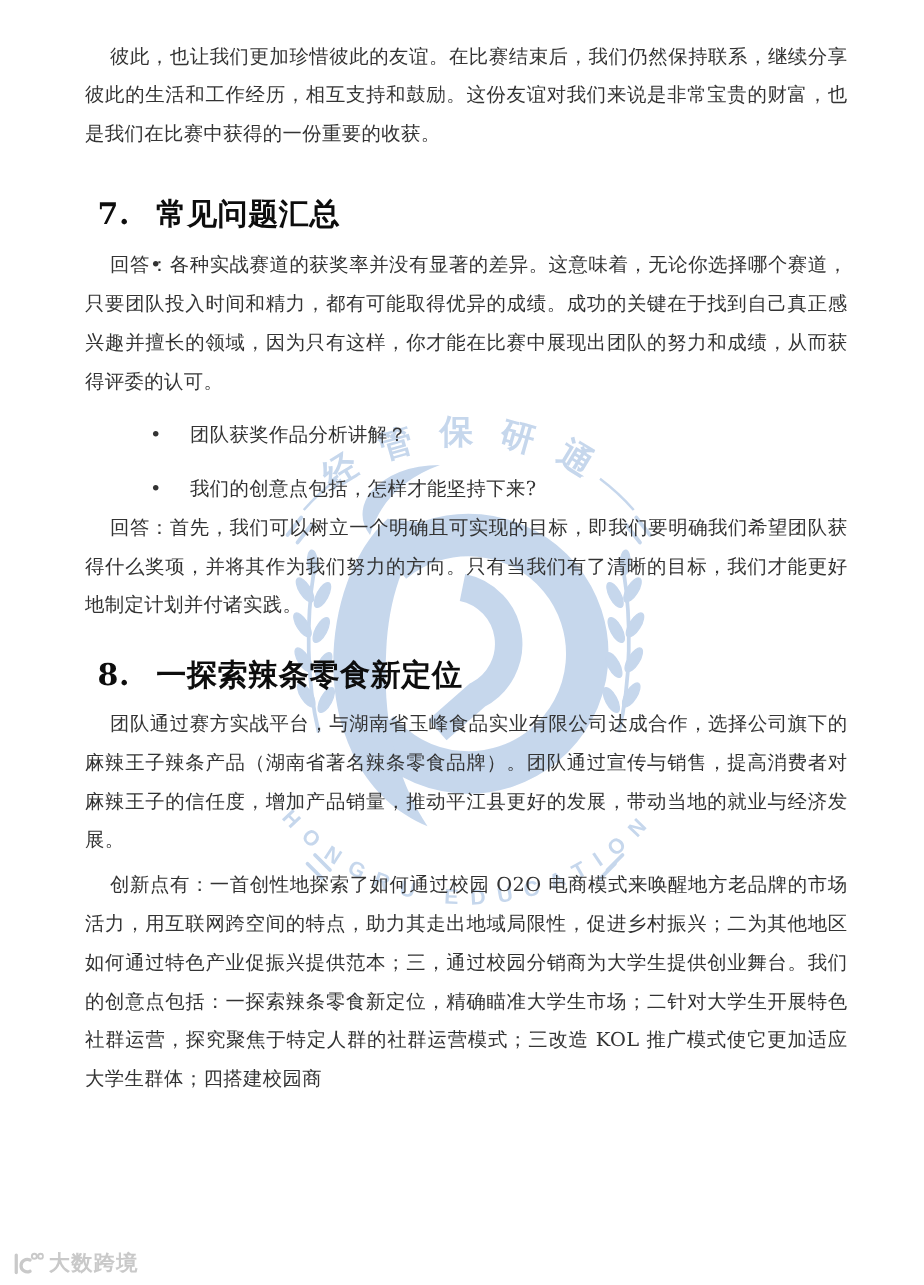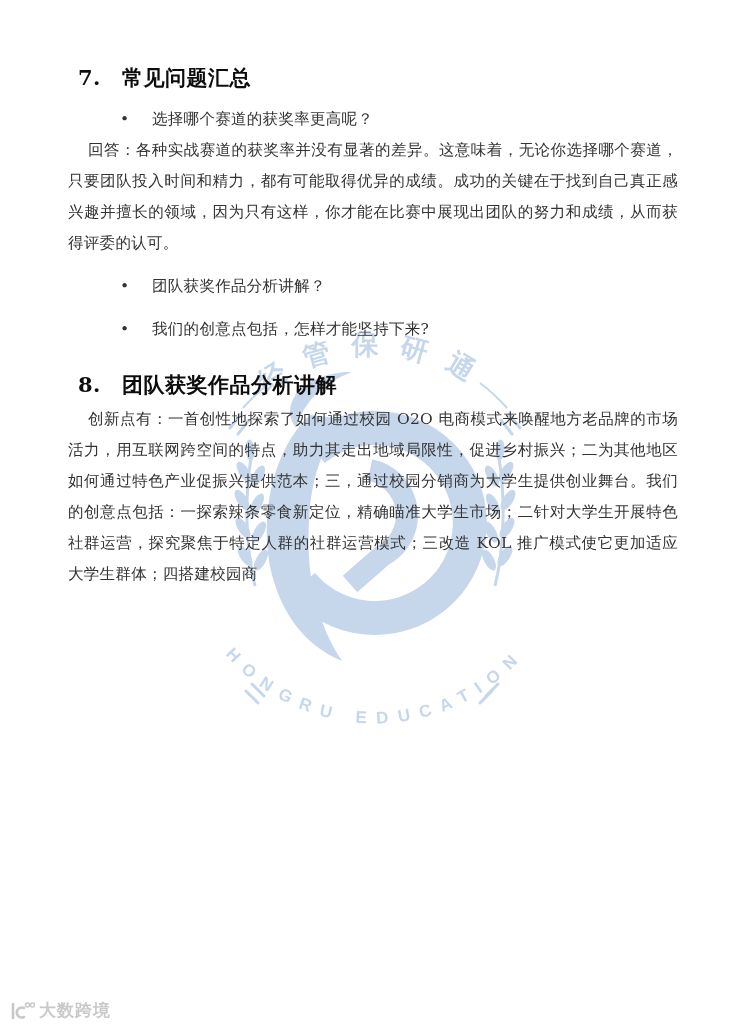--- a/index.html
+++ b/index.html
@@ -30,21 +30,21 @@
     margin:0;
     font-size:15.5px;
     line-height:31px;
     letter-spacing:.3px;
     text-align:justify;
     text-indent:20px;
   }
   h2.sec {
     margin:34px 0 0 0;
     padding-left:10px;
-    font-size:21px;
+    font-size:24px;
     line-height:28px;
     font-weight:bold;
     color:#0d0d0d;
     letter-spacing:.5px;
   }
   h2.sec.s8 { margin-top:26px; }
   .sec-num { margin-right:21px; }
   .qa-q {
     position:relative;
     margin:12px 0 0 0;
@@ -133,45 +133,47 @@
       <textPath href="#arcTop" xlink:href="#arcTop" startOffset="50%" text-anchor="middle">经管保研通</textPath>
     </text>
 
     <text font-size="17" font-weight="bold" letter-spacing="10" fill="currentColor" font-family="Liberation Sans, DejaVu Sans, sans-serif">
       <textPath href="#arcBot" xlink:href="#arcBot" startOffset="50%" text-anchor="middle">HONGRU EDUCATION</textPath>
     </text>
   </svg>
 
   <div class="content">
 
+    <p class="body">彼此，也让我们更加珍惜彼此的友谊。在比赛结束后，我们仍然保持联系，继续分享彼此的生活和工作经历，相互支持和鼓励。这份友谊对我们来说是非常宝贵的财富，也是我们在比赛中获得的一份重要的收获。</p>
 
     <h2 class="sec">
       <span class="sec-num">7.</span><span class="sec-title">常见问题汇总</span>
     </h2>
 
     <div class="qa-q">
       <span class="bullet">•</span>
-      <span>选择哪个赛道的获奖率更高呢？</span>
     </div>
     <p class="body ans">回答：各种实战赛道的获奖率并没有显著的差异。这意味着，无论你选择哪个赛道，只要团队投入时间和精力，都有可能取得优异的成绩。成功的关键在于找到自己真正感兴趣并擅长的领域，因为只有这样，你才能在比赛中展现出团队的努力和成绩，从而获得评委的认可。</p>
 
     <div class="qa-q">
       <span class="bullet">•</span>
       <span>团队获奖作品分析讲解？</span>
     </div>
 
     <div class="qa-q">
       <span class="bullet">•</span>
       <span>我们的创意点包括，怎样才能坚持下来?</span>
     </div>
+    <p class="body ans">回答：首先，我们可以树立一个明确且可实现的目标，即我们要明确我们希望团队获得什么奖项，并将其作为我们努力的方向。只有当我们有了清晰的目标，我们才能更好地制定计划并付诸实践。</p>
 
     <h2 class="sec s8">
-      <span class="sec-num">8.</span><span class="sec-title">团队获奖作品分析讲解</span>
+      <span class="sec-num">8.</span><span class="sec-title">一探索辣条零食新定位</span>
     </h2>
 
+    <p class="body gap10">团队通过赛方实战平台，与湖南省玉峰食品实业有限公司达成合作，选择公司旗下的麻辣王子辣条产品（湖南省著名辣条零食品牌）。团队通过宣传与销售，提高消费者对麻辣王子的信任度，增加产品销量，推动平江县更好的发展，带动当地的就业与经济发展。</p>
     <p class="body gap5">创新点有：一首创性地探索了如何通过校园 O2O 电商模式来唤醒地方老品牌的市场活力，用互联网跨空间的特点，助力其走出地域局限性，促进乡村振兴；二为其他地区如何通过特色产业促振兴提供范本；三，通过校园分销商为大学生提供创业舞台。我们的创意点包括：一探索辣条零食新定位，精确瞄准大学生市场；二针对大学生开展特色社群运营，探究聚焦于特定人群的社群运营模式；三改造 KOL 推广模式使它更加适应大学生群体；四搭建校园商</p>
 
   </div>
 
   <div class="footer-logo">
     <svg width="26" height="22" viewBox="0 0 26 22" xmlns="http://www.w3.org/2000/svg">
       <g stroke="currentColor" fill="none" stroke-width="2.6" stroke-linecap="round">
         <path d="M 4 4 L 4 18"></path>
         <path d="M 15 8 A 5 5 0 1 0 15 17"></path>
       </g>

